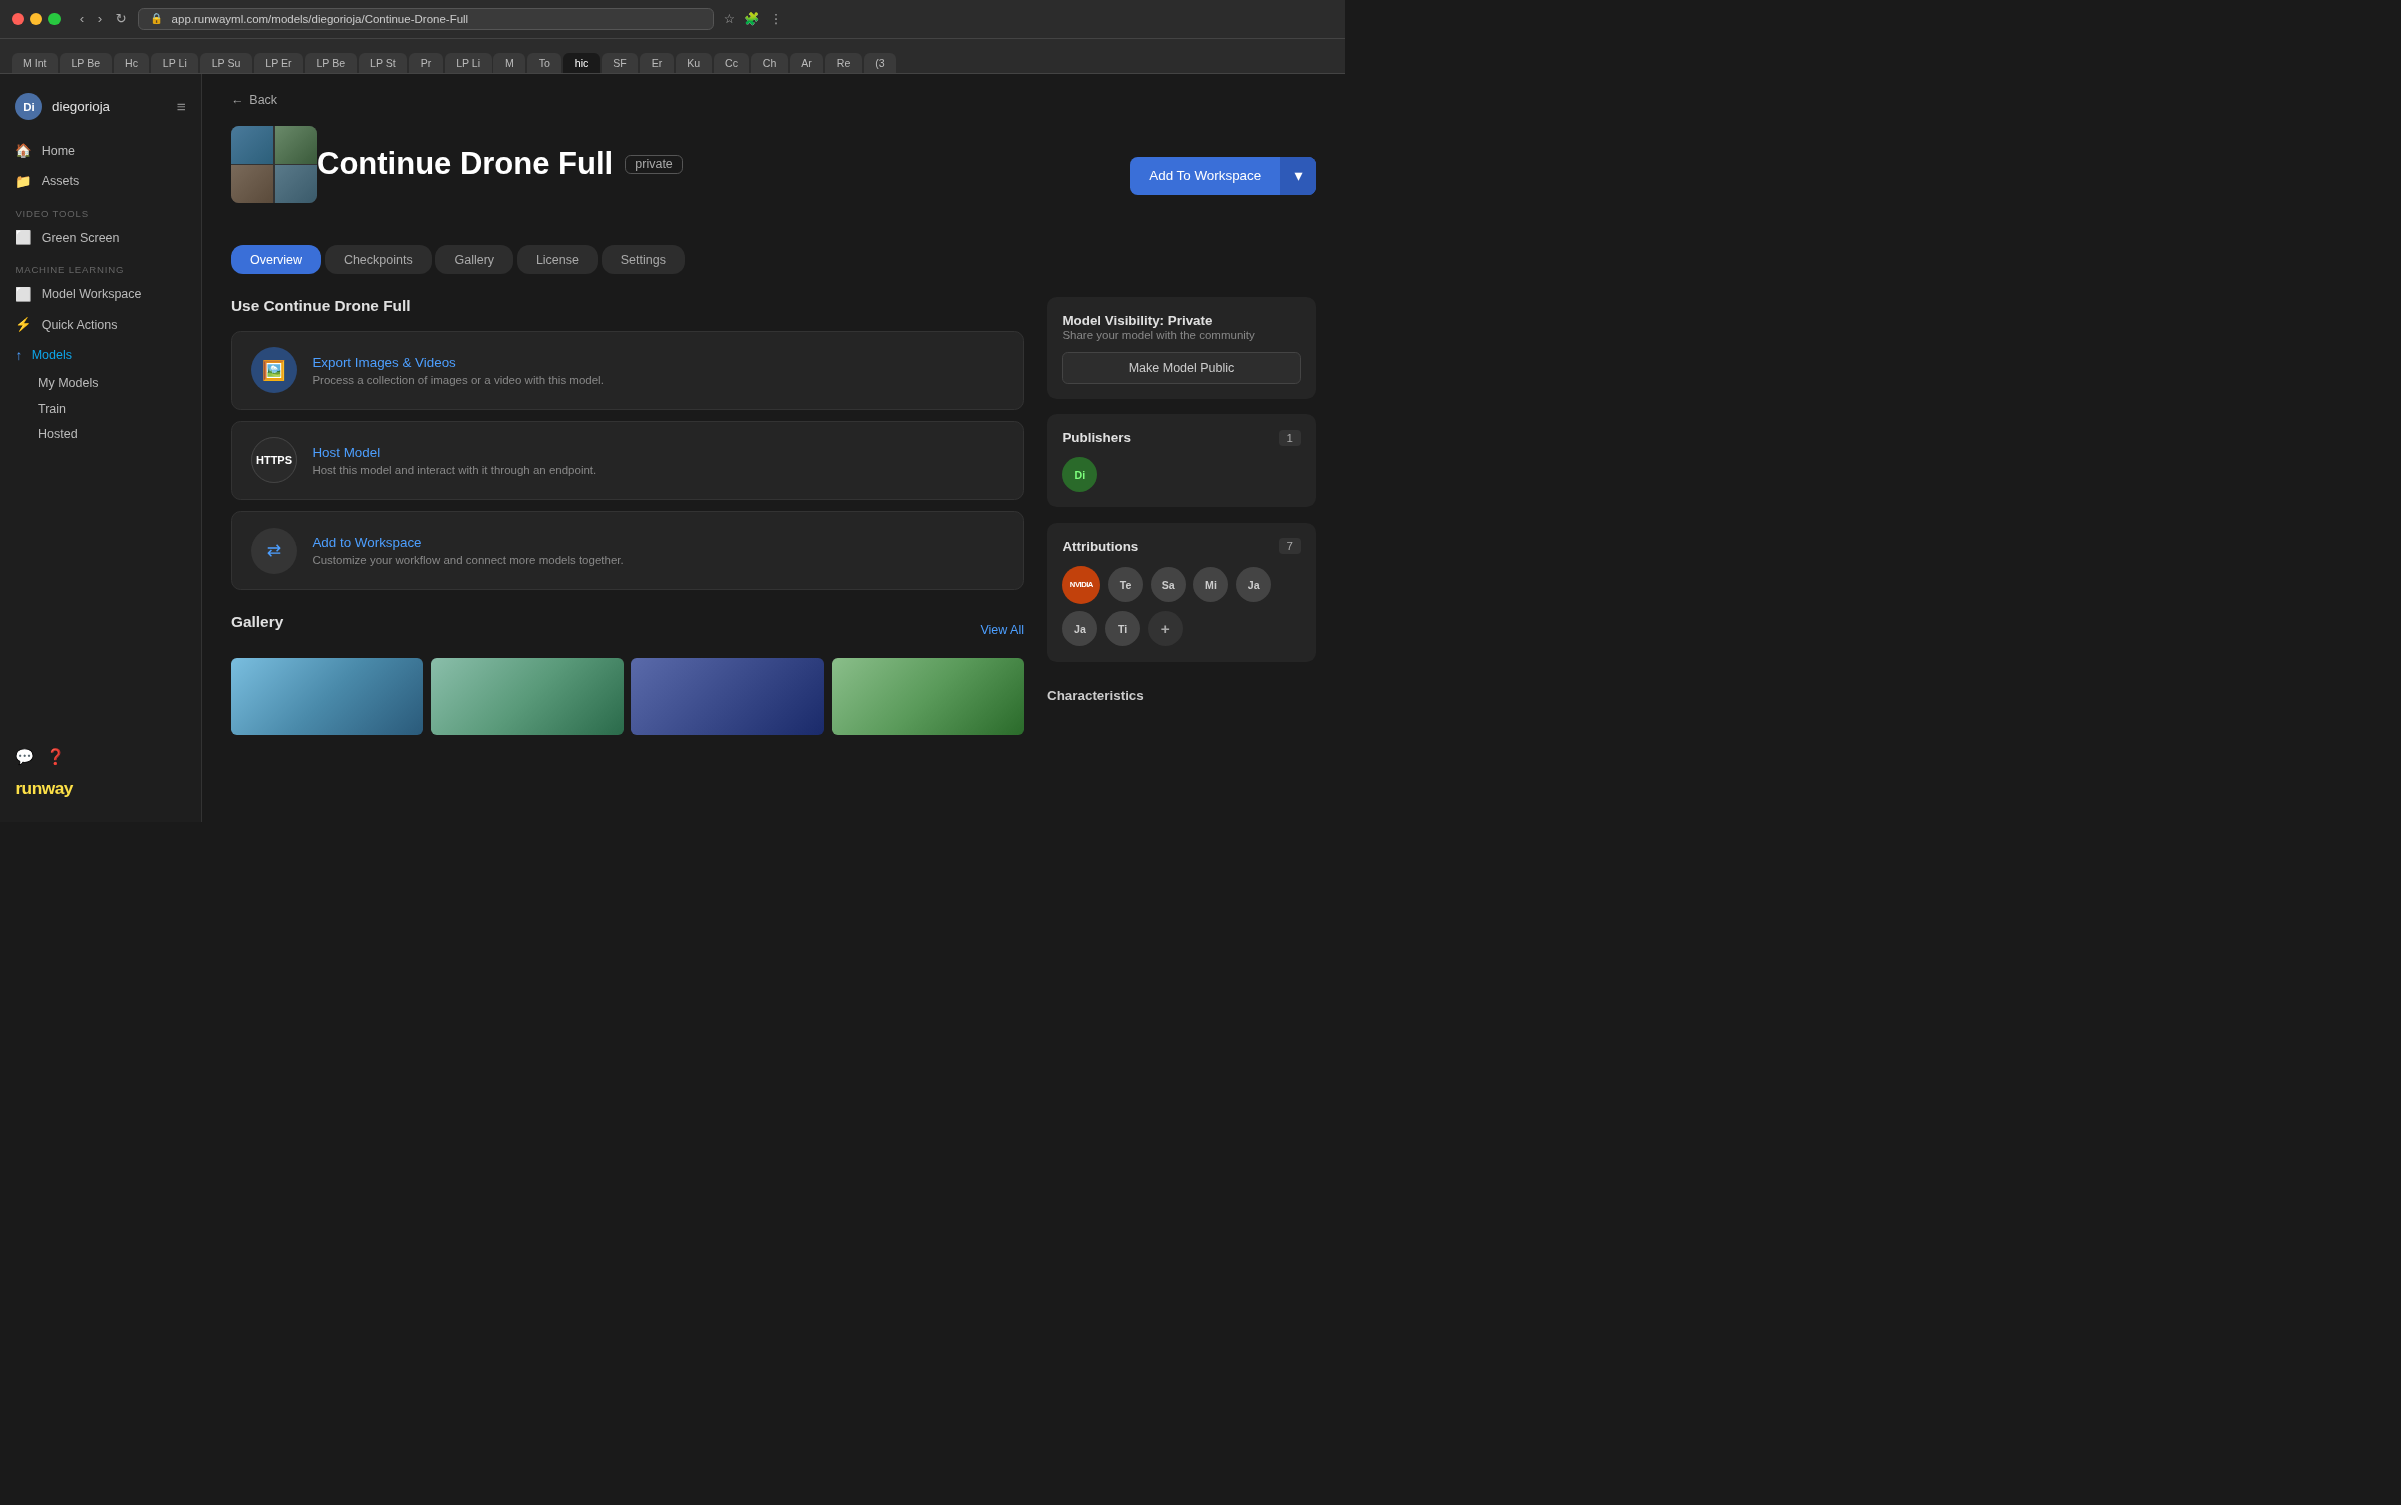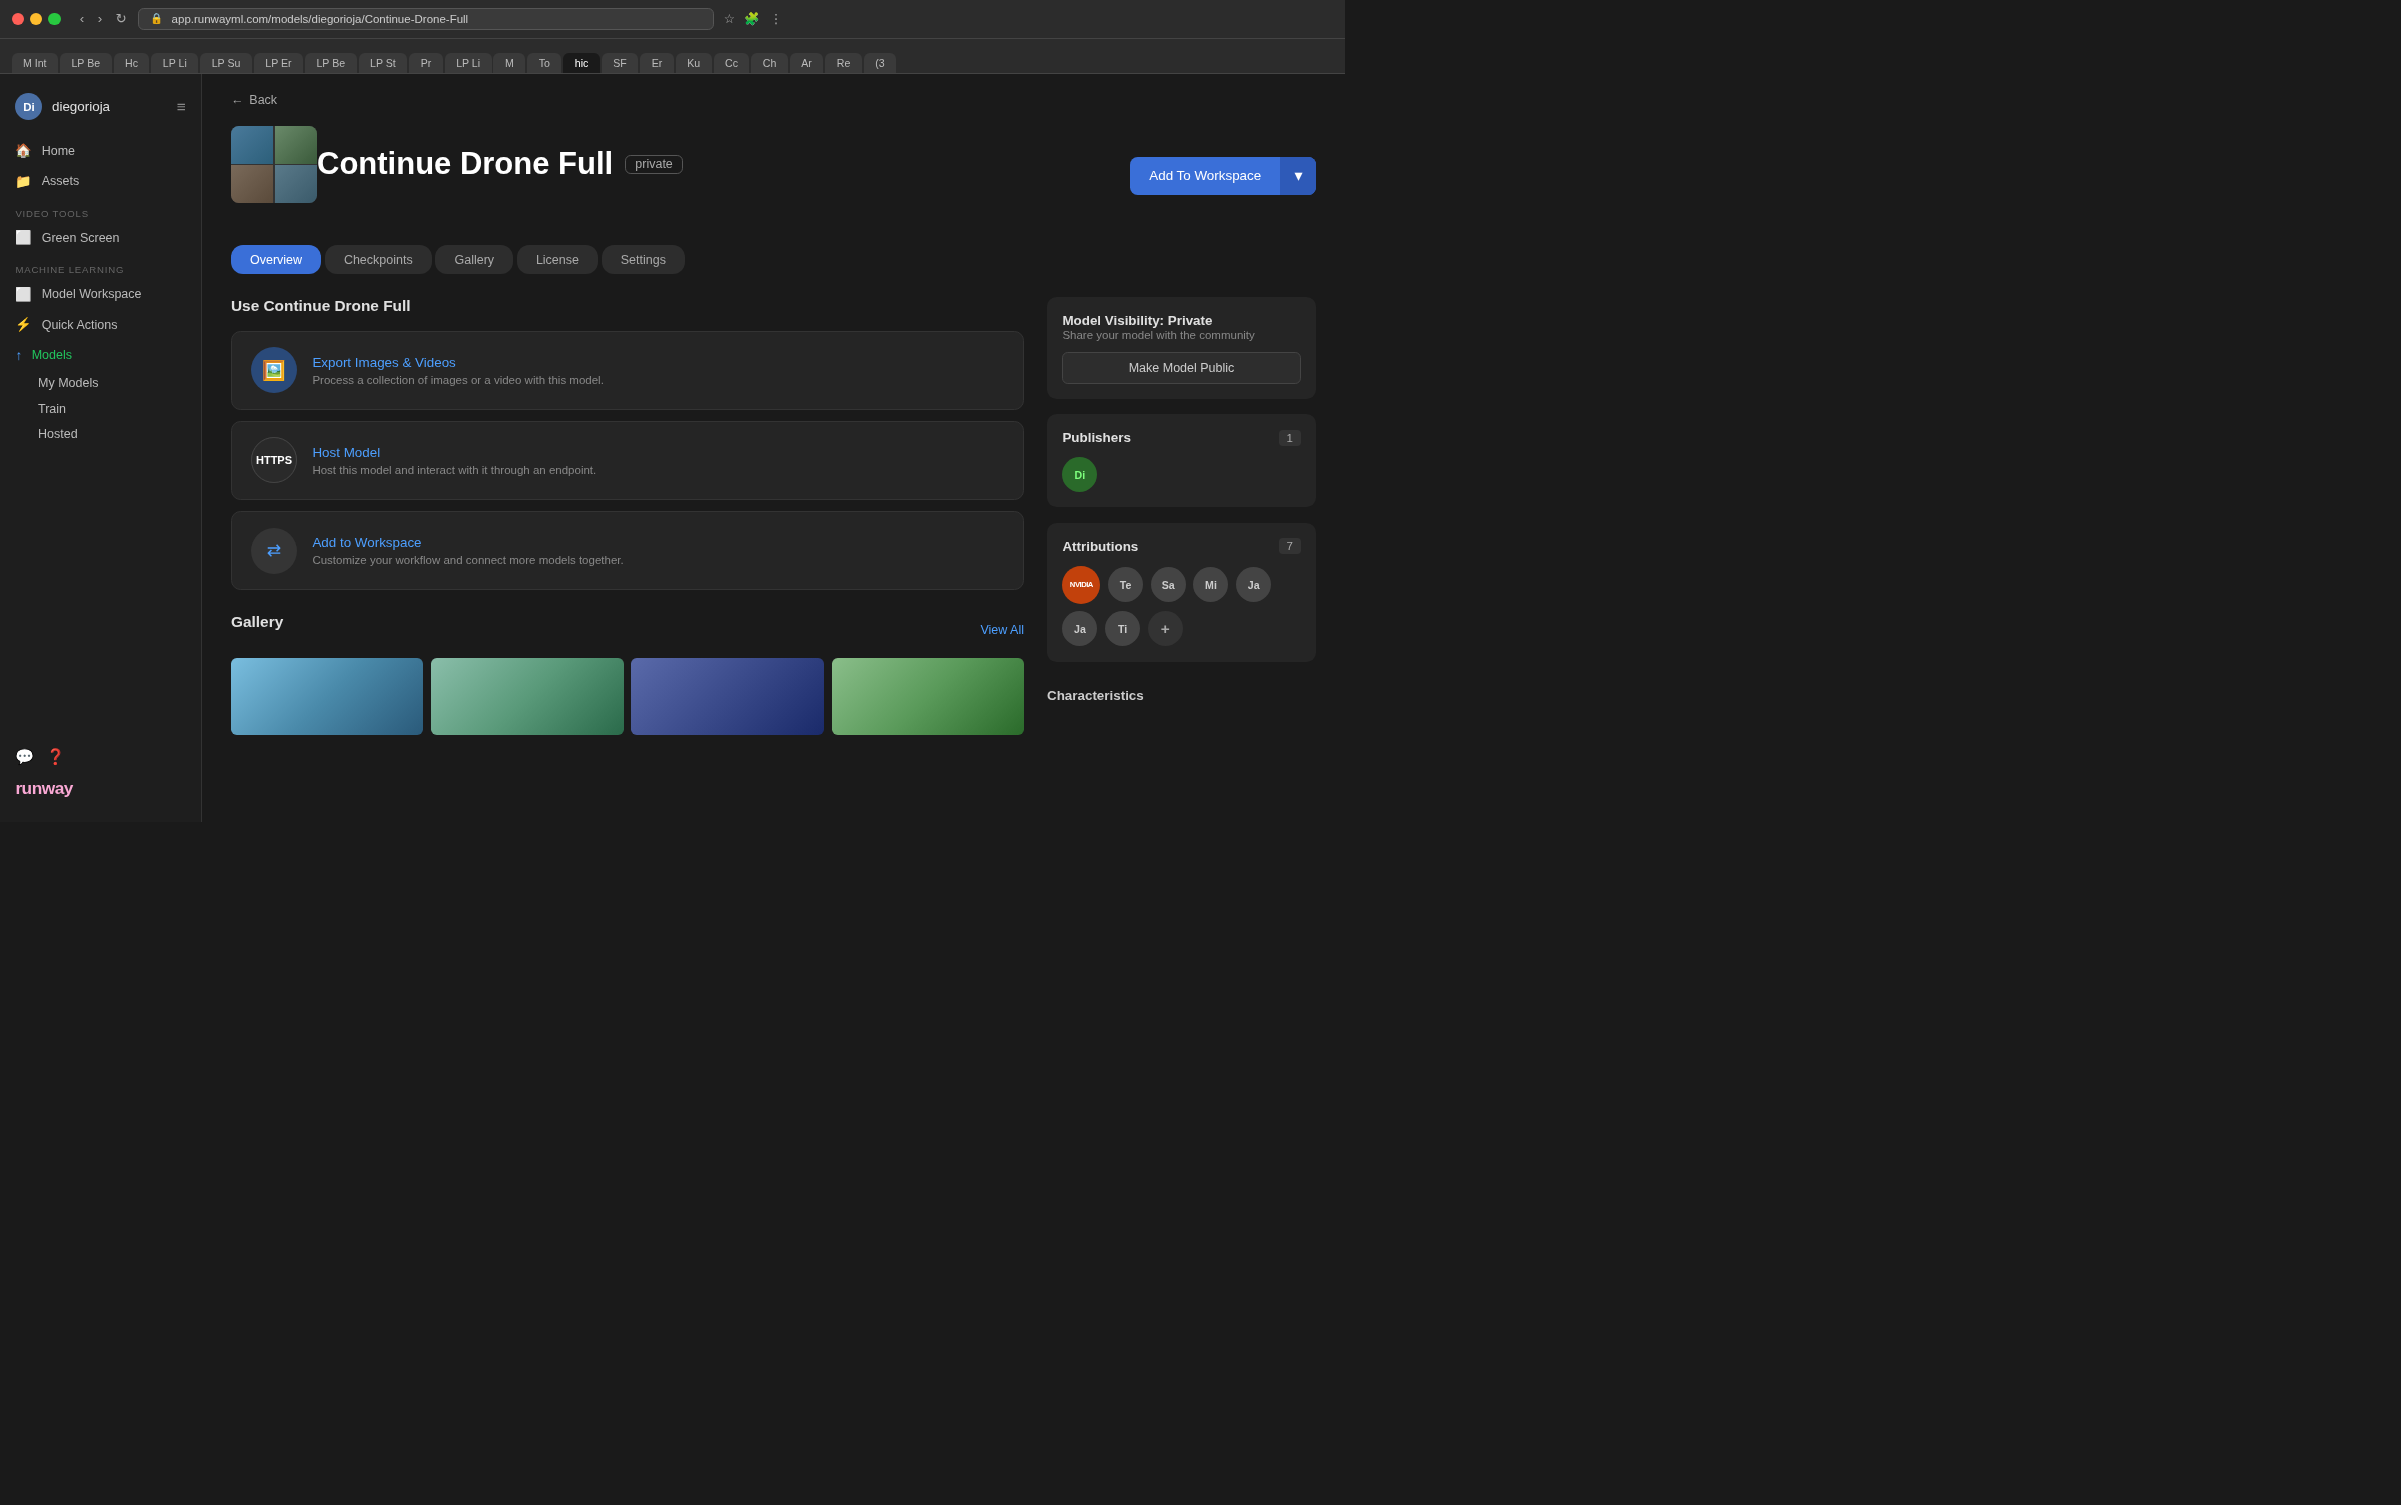--- a/index.html
+++ b/index.html
@@ -31,21 +31,21 @@
     .sidebar-avatar { width: 27px; height: 27px; border-radius: 50%; background: #4a6fa5; display: flex; align-items: center; justify-content: center; font-size: 11.5px; font-weight: 600; color: white; flex-shrink: 0; }
     .sidebar-username { font-size: 13.4px; font-weight: 500; }
     .sidebar-menu-icon { margin-left: auto; color: #888; cursor: pointer; font-size: 15.4px; }
     .sidebar-nav-item { display: flex; align-items: center; gap: 9.6px; padding: 7.7px 15.4px; cursor: pointer; color: #bbb; font-size: 12.5px; }
     .sidebar-nav-item.active { color: #4d9fff; }
     .sidebar-icon { font-size: 13.4px; color: #888; }
     .sidebar-section-label { font-size: 9.6px; color: #666; padding: 11.5px 15.4px 3.8px; text-transform: uppercase; letter-spacing: 0.8px; }
     .sidebar-sub-item { padding: 5.8px 15.4px 5.8px 38px; font-size: 12.5px; color: #bbb; cursor: pointer; }
     .sidebar-bottom { margin-top: auto; padding: 11.5px 15.4px; display: flex; gap: 11.5px; align-items: center; }
     .sidebar-bottom-icon { color: #888; font-size: 15.4px; cursor: pointer; }
-    .runway-logo { font-size: 17.3px; font-weight: 700; color: #f9a8d4; letter-spacing: -0.5px; }
+    .runway-logo { font-size: 17.3px; font-weight: 700; color: #fde047; letter-spacing: -0.5px; }
 
     
     .main { flex: 1; background: #1a1a1a; overflow-y: auto; padding: 0; }
     .content-area { padding: 19px 29px; max-width: 100%; }
 
     
     .back-btn { display: flex; align-items: center; gap: 5.8px; color: #aaa; font-size: 12.5px; cursor: pointer; margin-bottom: 19px; }
 
     
     .model-header { display: flex; align-items: center; margin-bottom: 23px; }
@@ -239,21 +239,21 @@
     <div class="sidebar-nav-item">
       <span class="sidebar-icon">⬜</span>
       <span>Model Workspace</span>
     </div>
     <div class="sidebar-nav-item">
       <span class="sidebar-icon">⚡</span>
       <span>Quick Actions</span>
     </div>
     <div class="sidebar-nav-item active">
       <span class="sidebar-icon" style="color:#4d9fff;">↑</span>
-      <span style="color:#22c55e;">Models</span>
+      <span style="color:#0ea5e9;">Models</span>
     </div>
     <div class="sidebar-sub-item">My Models</div>
     <div class="sidebar-sub-item">Train</div>
     <div class="sidebar-sub-item">Hosted</div>
 
     <div class="sidebar-bottom">
       <span class="sidebar-bottom-icon">💬</span>
       <span class="sidebar-bottom-icon">❓</span>
     </div>
     <div style="padding: 0 15.4px 11.5px;">

